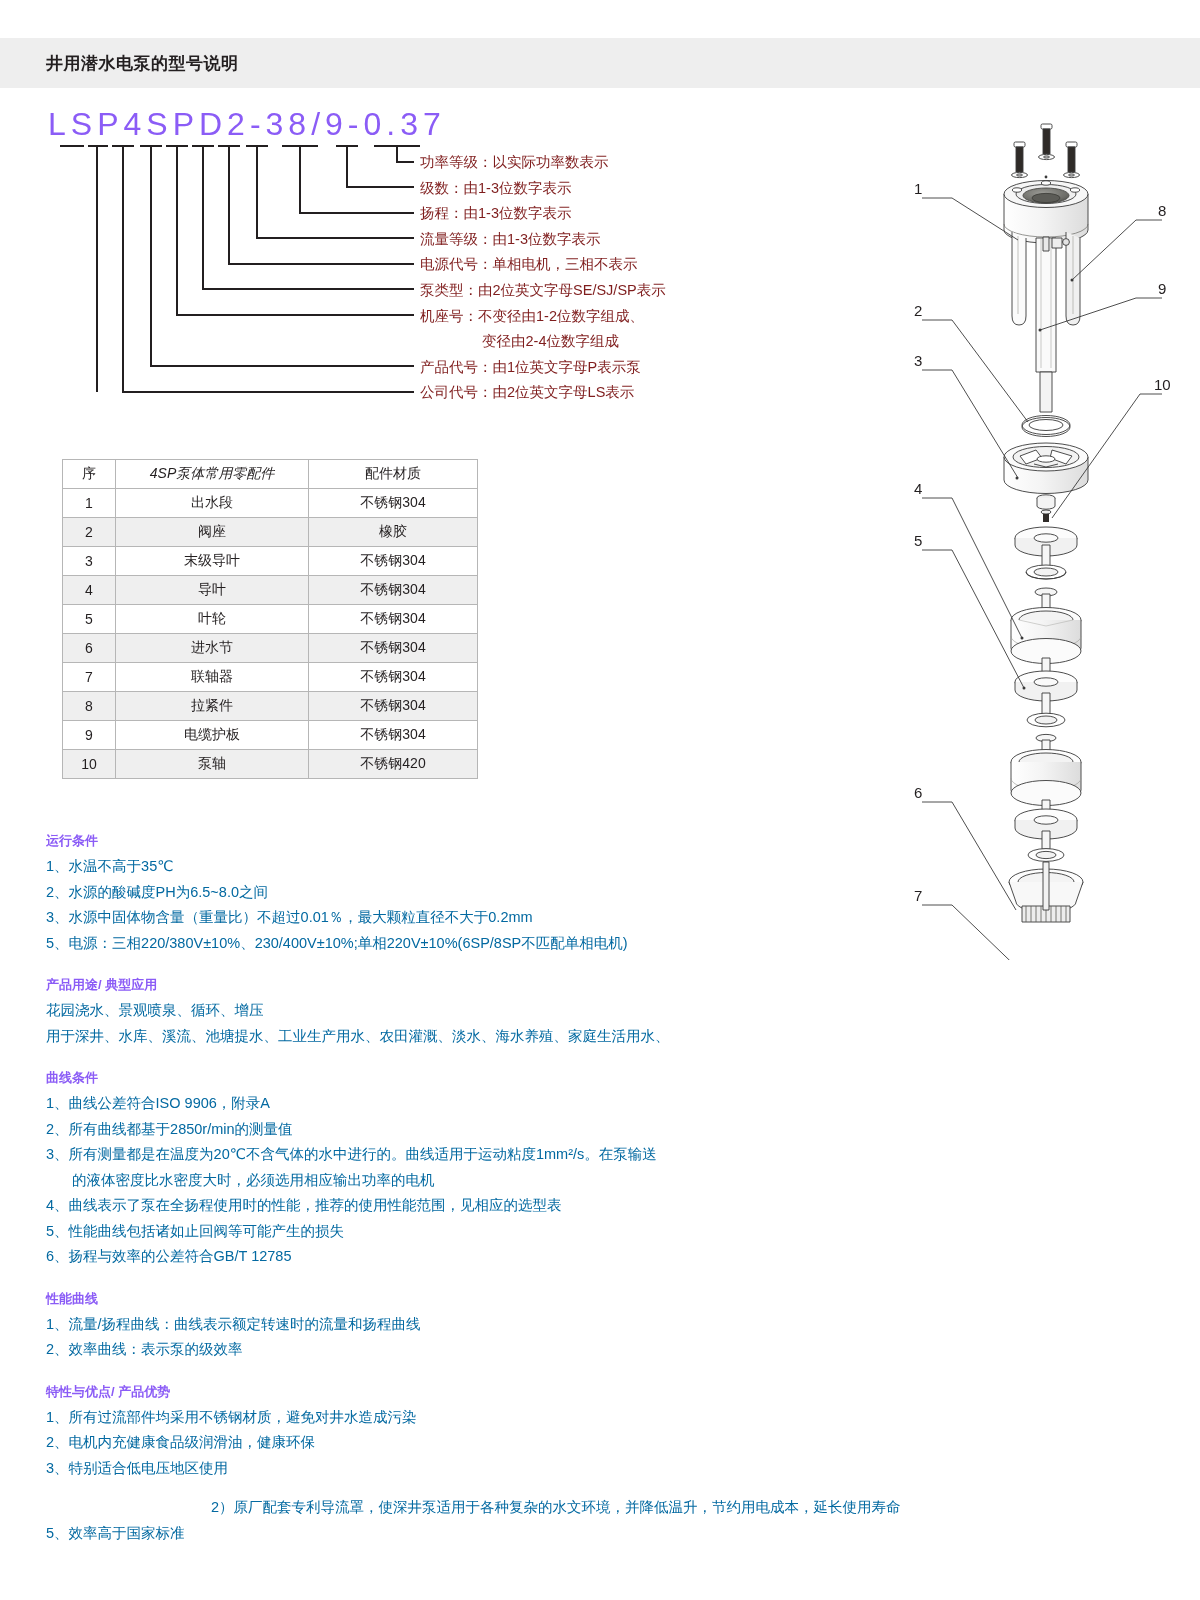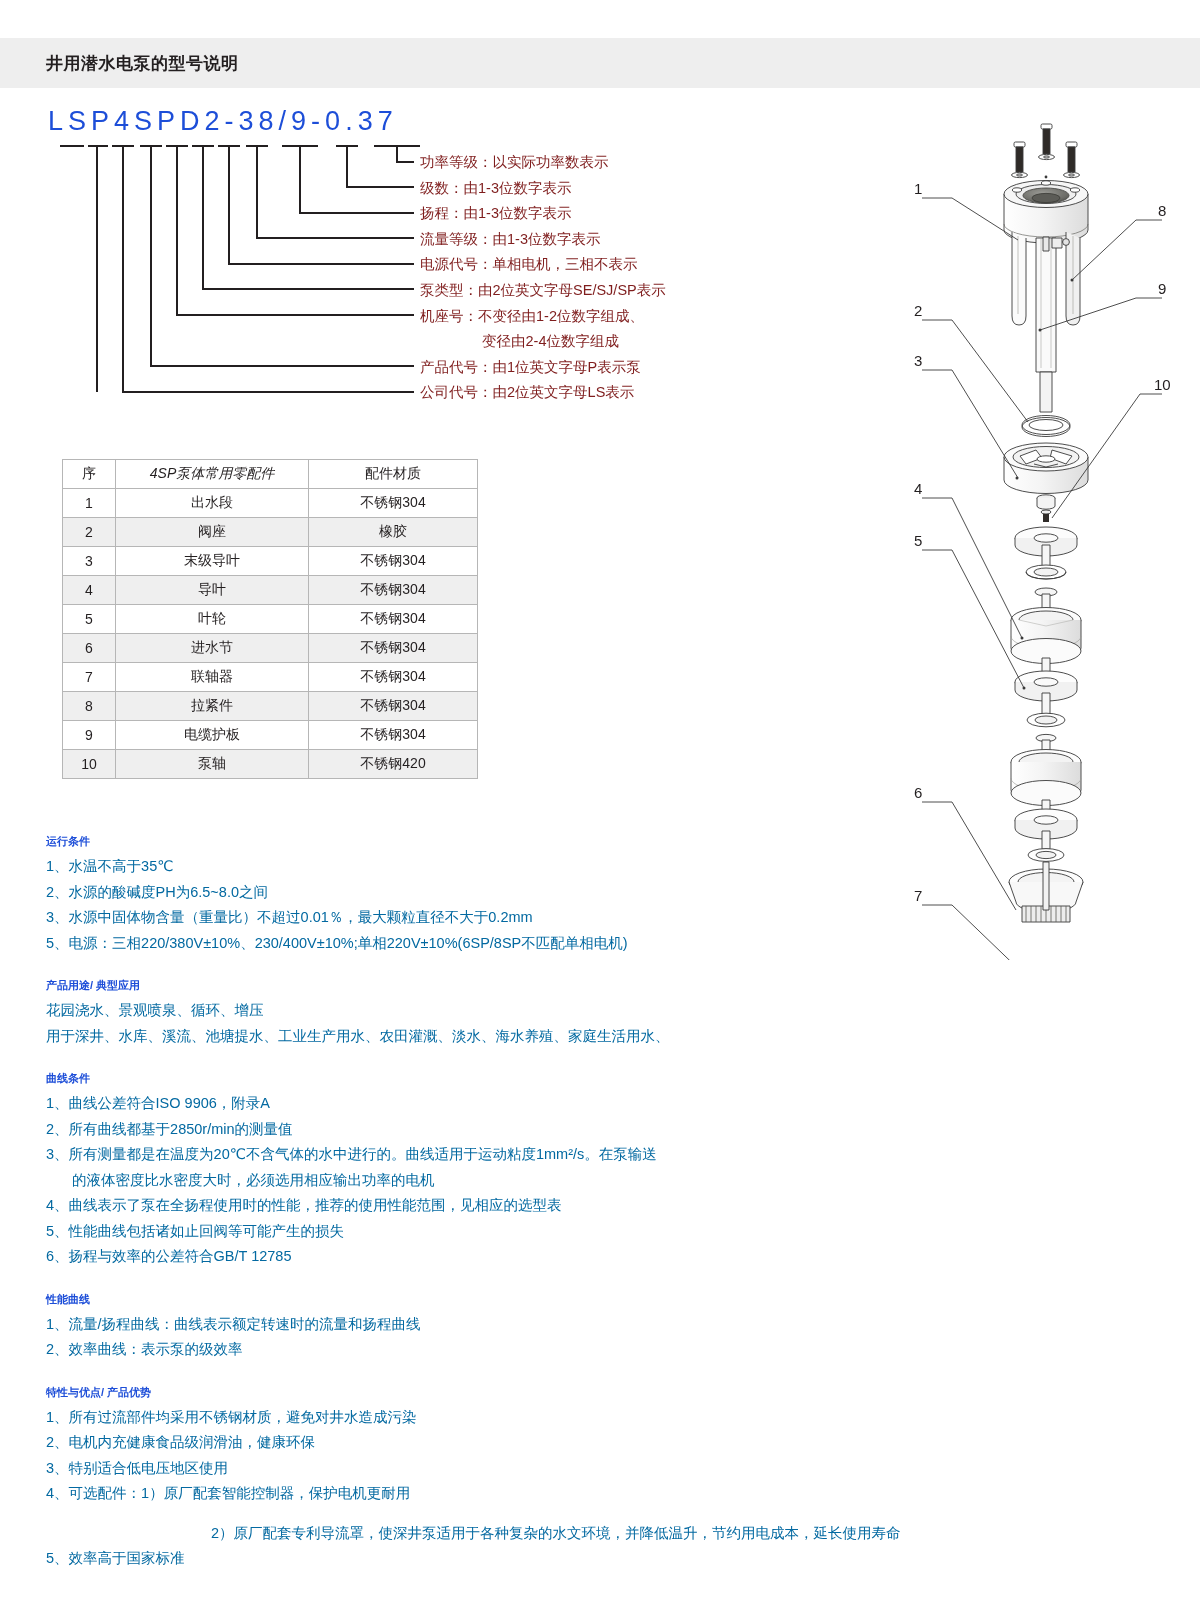--- a/index.html
+++ b/index.html
@@ -40,23 +40,23 @@
     position: absolute;
     left: 0;
     top: 100px;
     width: 760px;
     height: 310px;
   }
   .model-code {
     position: absolute;
     left: 48px;
     top: 6px;
-    font-size: 27px;
+    font-size: 32px;
     letter-spacing: 5px;
-    color: #1d4ed8;
+    color: #8b5cf6;
     font-family: "Liberation Sans", "DejaVu Sans", sans-serif;
     white-space: nowrap;
   }
   .model-svg {
     position: absolute;
     left: 0;
     top: 0;
   }
   .legend-list {
     position: absolute;
@@ -98,24 +98,24 @@
 
   
   .sections {
     position: absolute;
     left: 46px;
     top: 828px;
     width: 1110px;
   }
   .sec { margin-bottom: 16px; }
   .sec-title {
-    font-size: 11px;
+    font-size: 13px;
     font-weight: bold;
     line-height: 26px;
-    color: #1d4ed8;
+    color: #8b5cf6;
   }
   .sec-line {
     font-size: 14.5px;
     line-height: 25.5px;
     color: #0369a1;
     white-space: nowrap;
   }
   .sec-line.ind1 { padding-left: 26px; }
   .sec-line.ind2 { padding-left: 165px; margin-top: 14px; }
 
@@ -283,21 +283,20 @@
     <div class="sec-title">性能曲线</div>
     <div class="sec-line">1、流量/扬程曲线：曲线表示额定转速时的流量和扬程曲线</div>
     <div class="sec-line">2、效率曲线：表示泵的级效率</div>
   </div>
 
   <div class="sec">
     <div class="sec-title">特性与优点/ 产品优势</div>
     <div class="sec-line">1、所有过流部件均采用不锈钢材质，避免对井水造成污染</div>
     <div class="sec-line">2、电机内充健康食品级润滑油，健康环保</div>
     <div class="sec-line">3、特别适合低电压地区使用</div>
-    <div class="sec-line">4、可选配件：1）原厂配套智能控制器，保护电机更耐用</div>
     <div class="sec-line ind2">2）原厂配套专利导流罩，使深井泵适用于各种复杂的水文环境，并降低温升，节约用电成本，延长使用寿命</div>
     <div class="sec-line">5、效率高于国家标准</div>
   </div>
 
 </div>
 
 <div class="diagram">
   <svg width="290" height="840" viewBox="0 0 290 840">
     <defs>
       <linearGradient id="metal" x1="0" y1="0" x2="1" y2="0">

